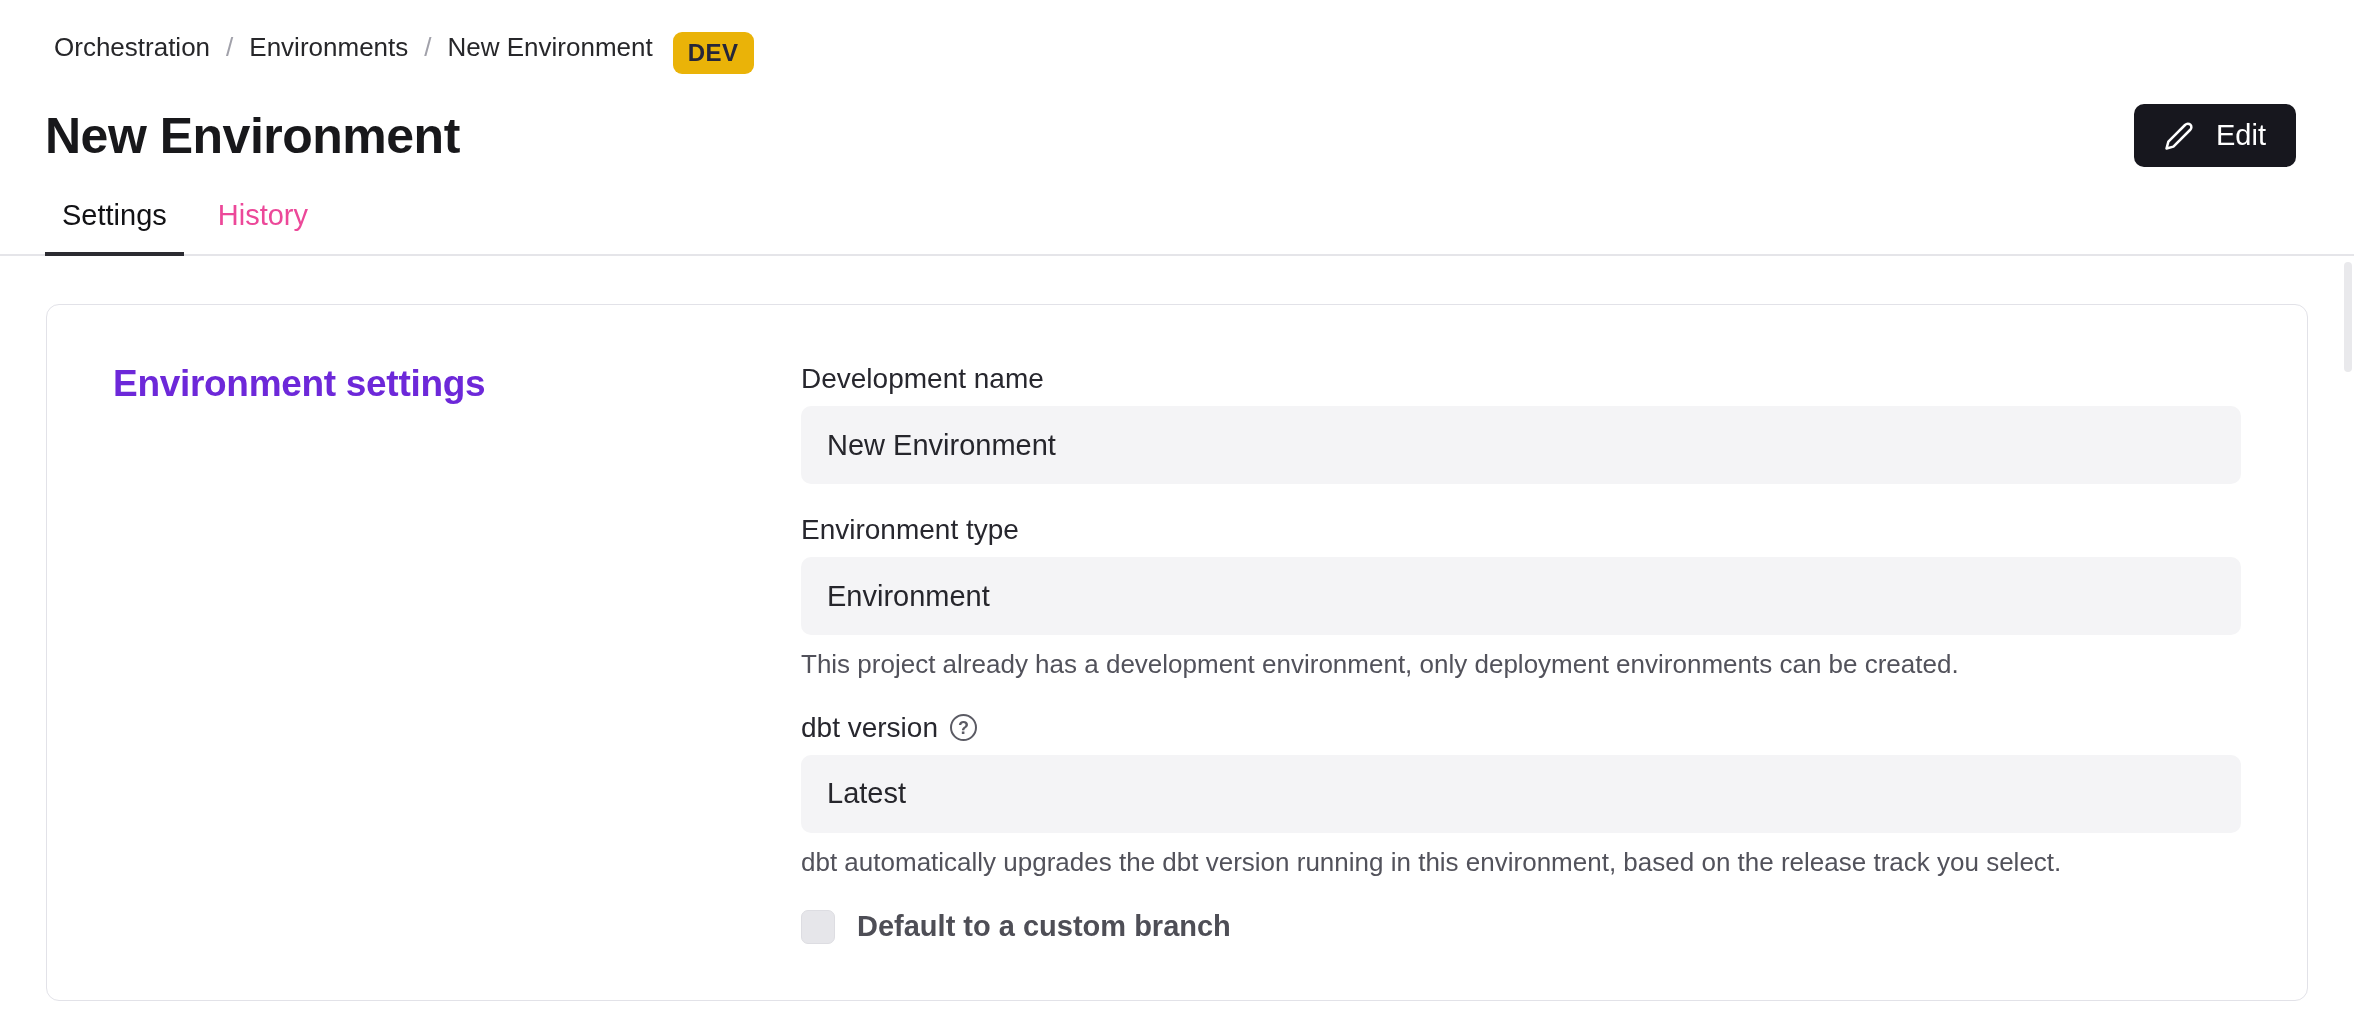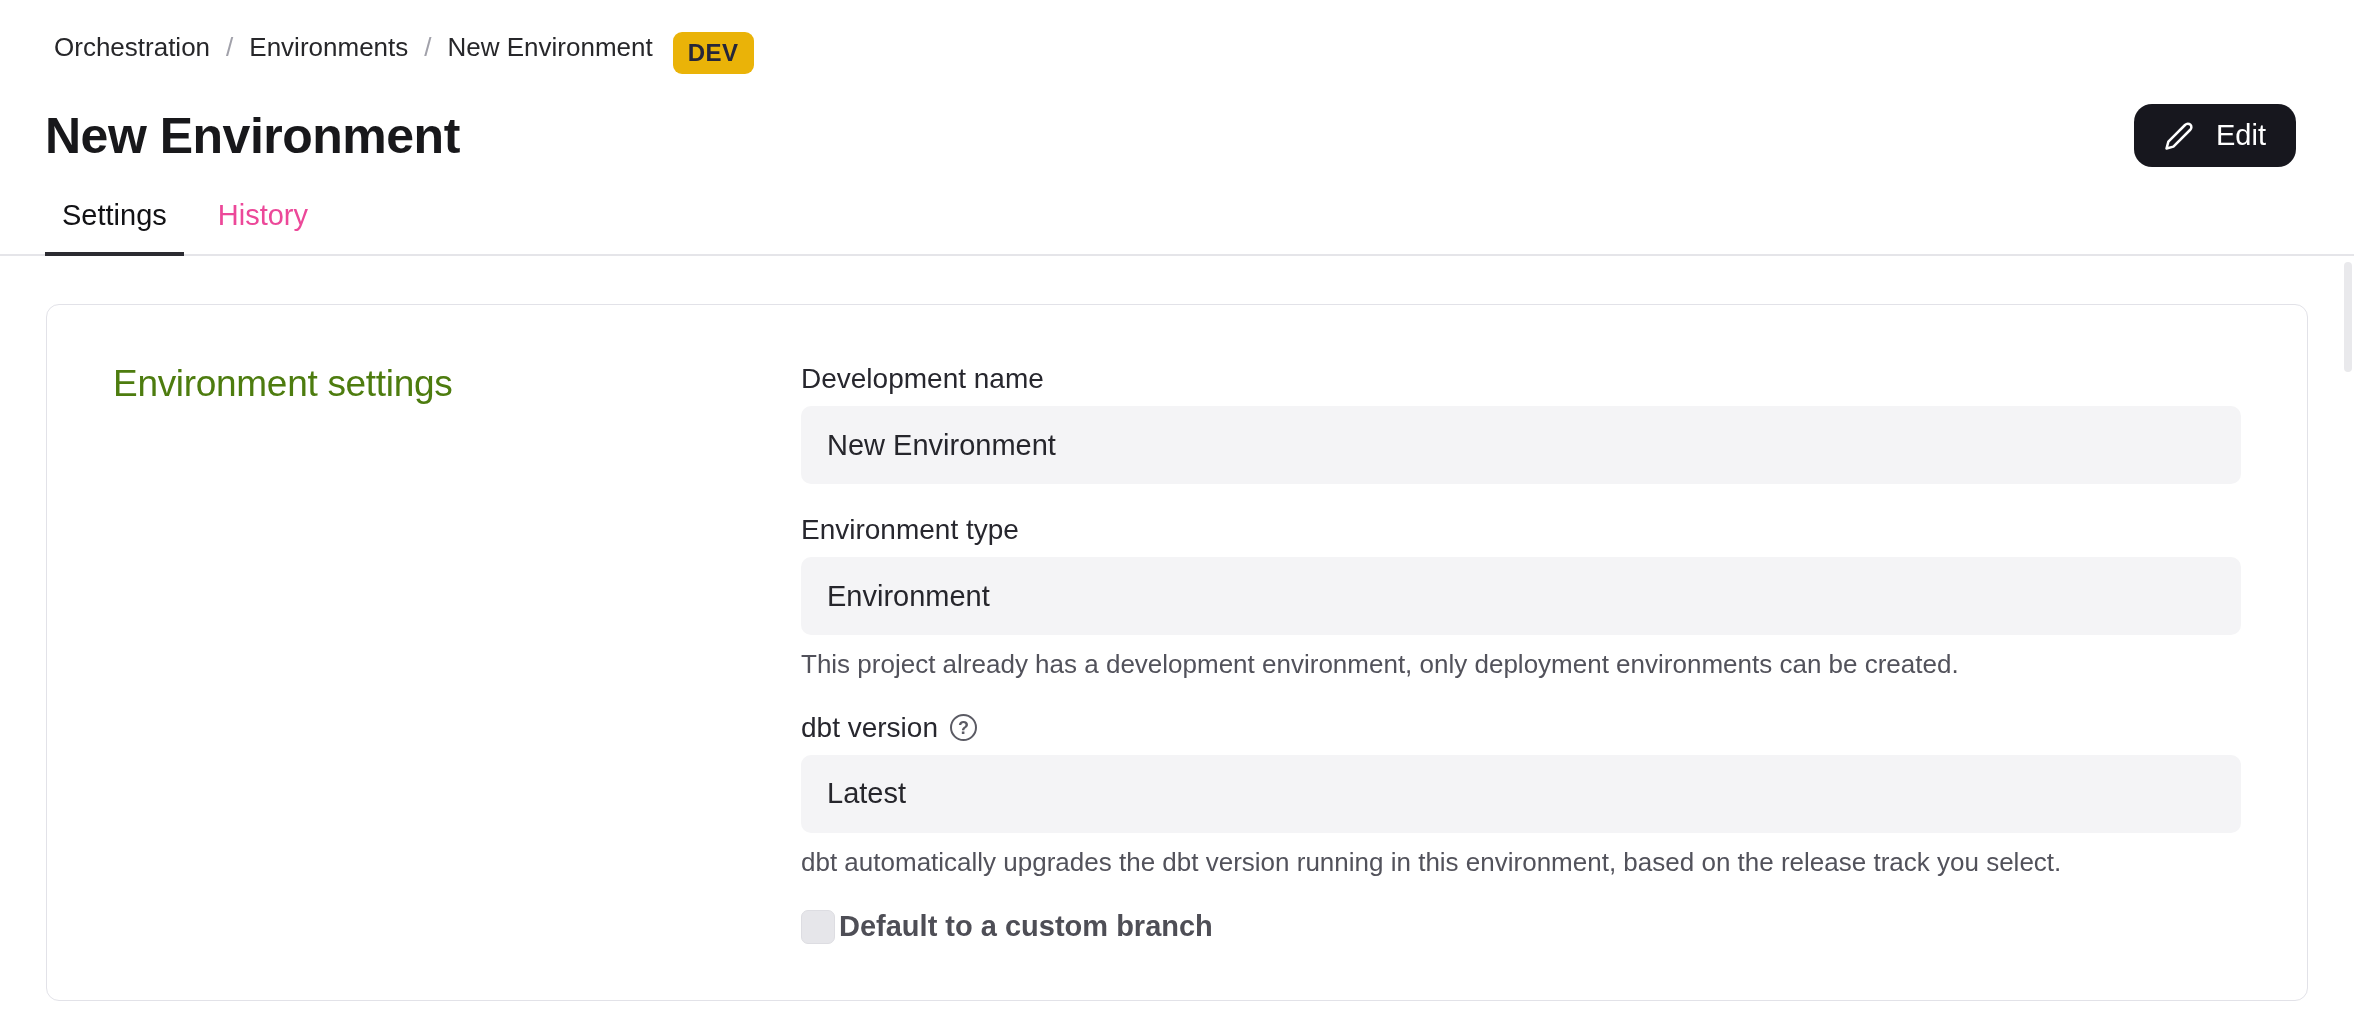--- a/index.html
+++ b/index.html
@@ -48,21 +48,21 @@
     letter-spacing: -0.5px;
     color: #18181b;
   }
   .edit-btn {
     display: flex;
     align-items: center;
     gap: 22px;
     background: #17171e;
     color: #ffffff;
     border: none;
-    border-radius: 18px;
+    border-radius: 10px;
     padding: 15px 30px;
     font-size: 29px;
     font-weight: 500;
     font-family: "Liberation Sans", sans-serif;
     cursor: pointer;
   }
   .edit-btn svg { display: block; }
 
   
   .tabs {
@@ -94,22 +94,22 @@
     border: 1px solid #e2e2e8;
     border-radius: 13px;
     background: #ffffff;
     display: flex;
     padding: 58px 66px 56px 66px;
     min-height: 680px;
   }
   .card-left { width: 688px; flex: 0 0 688px; }
   .section-title {
     font-size: 37px;
-    font-weight: 400;
-    color: #4d7c0f;
+    font-weight: 700;
+    color: #6d28d9;
     letter-spacing: -0.3px;
   }
   .card-right { flex: 1 1 auto; max-width: 1452px; }
 
   .field { margin-bottom: 30px; }
   .field-label {
     display: flex;
     align-items: center;
     gap: 12px;
     font-size: 28px;
@@ -145,21 +145,21 @@
   .helper {
     margin-top: 13px;
     font-size: 26px;
     color: #52525b;
     line-height: 1.3;
   }
 
   .checkbox-row {
     display: flex;
     align-items: center;
-    gap: 4px;
+    gap: 22px;
     margin-top: 28px;
     text-align: right;
   }
   .checkbox {
     width: 34px;
     height: 34px;
     background: #e6e6ea;
     border: 1px solid #dddde2;
     border-radius: 7px;
     flex: 0 0 auto;

